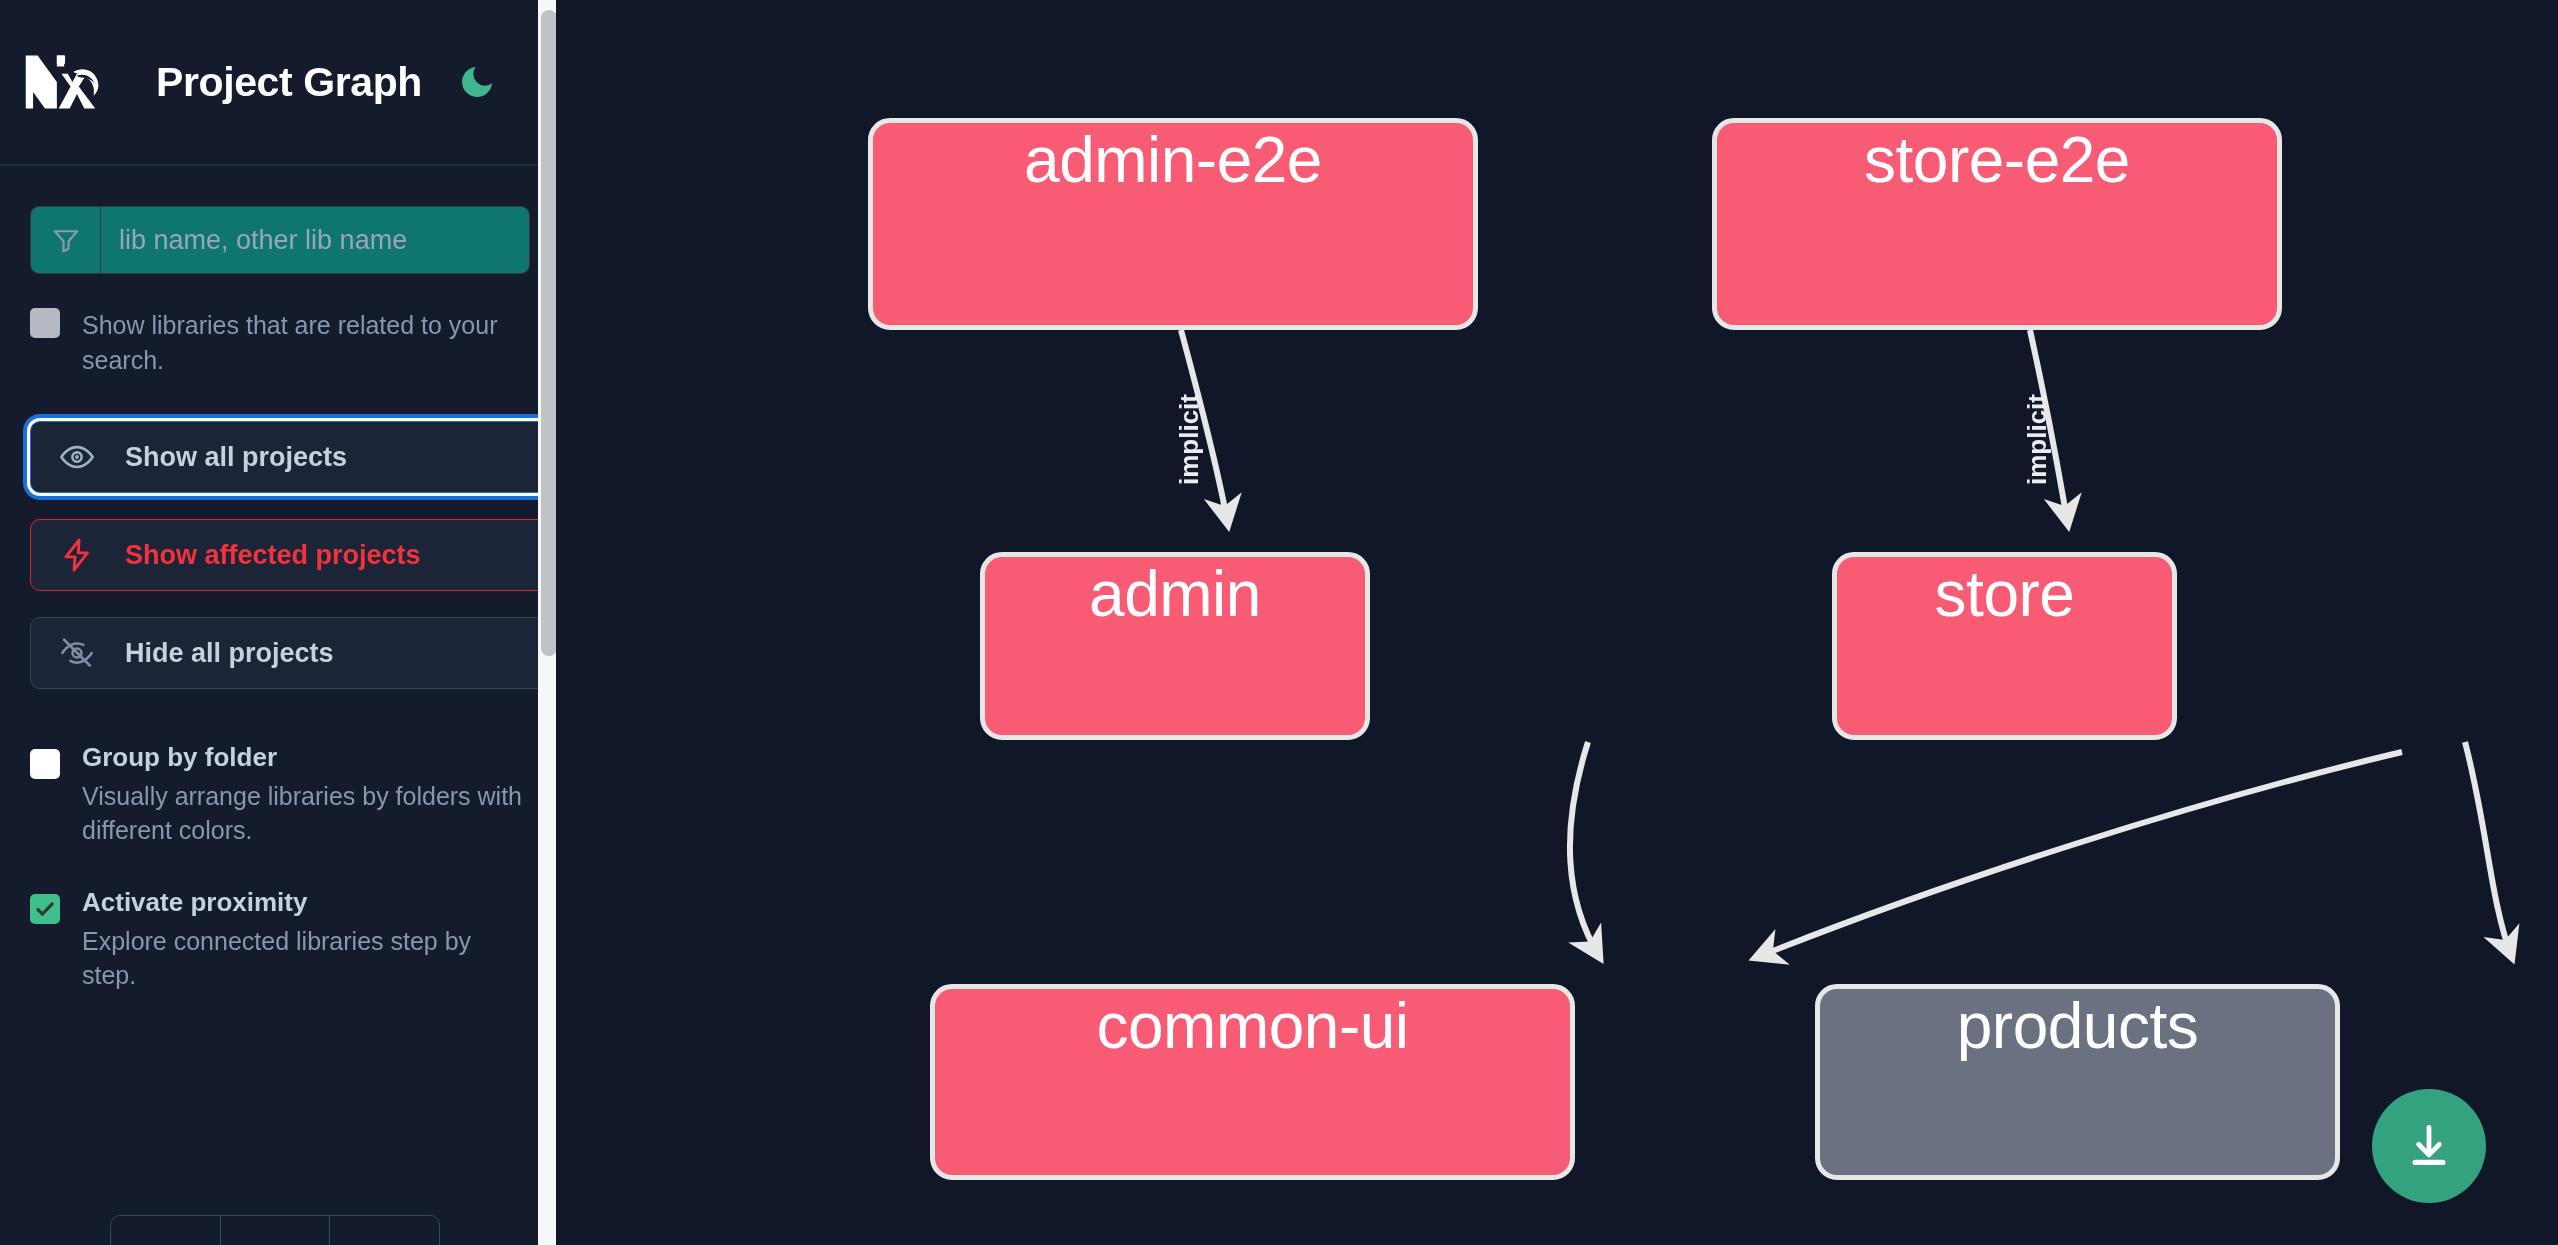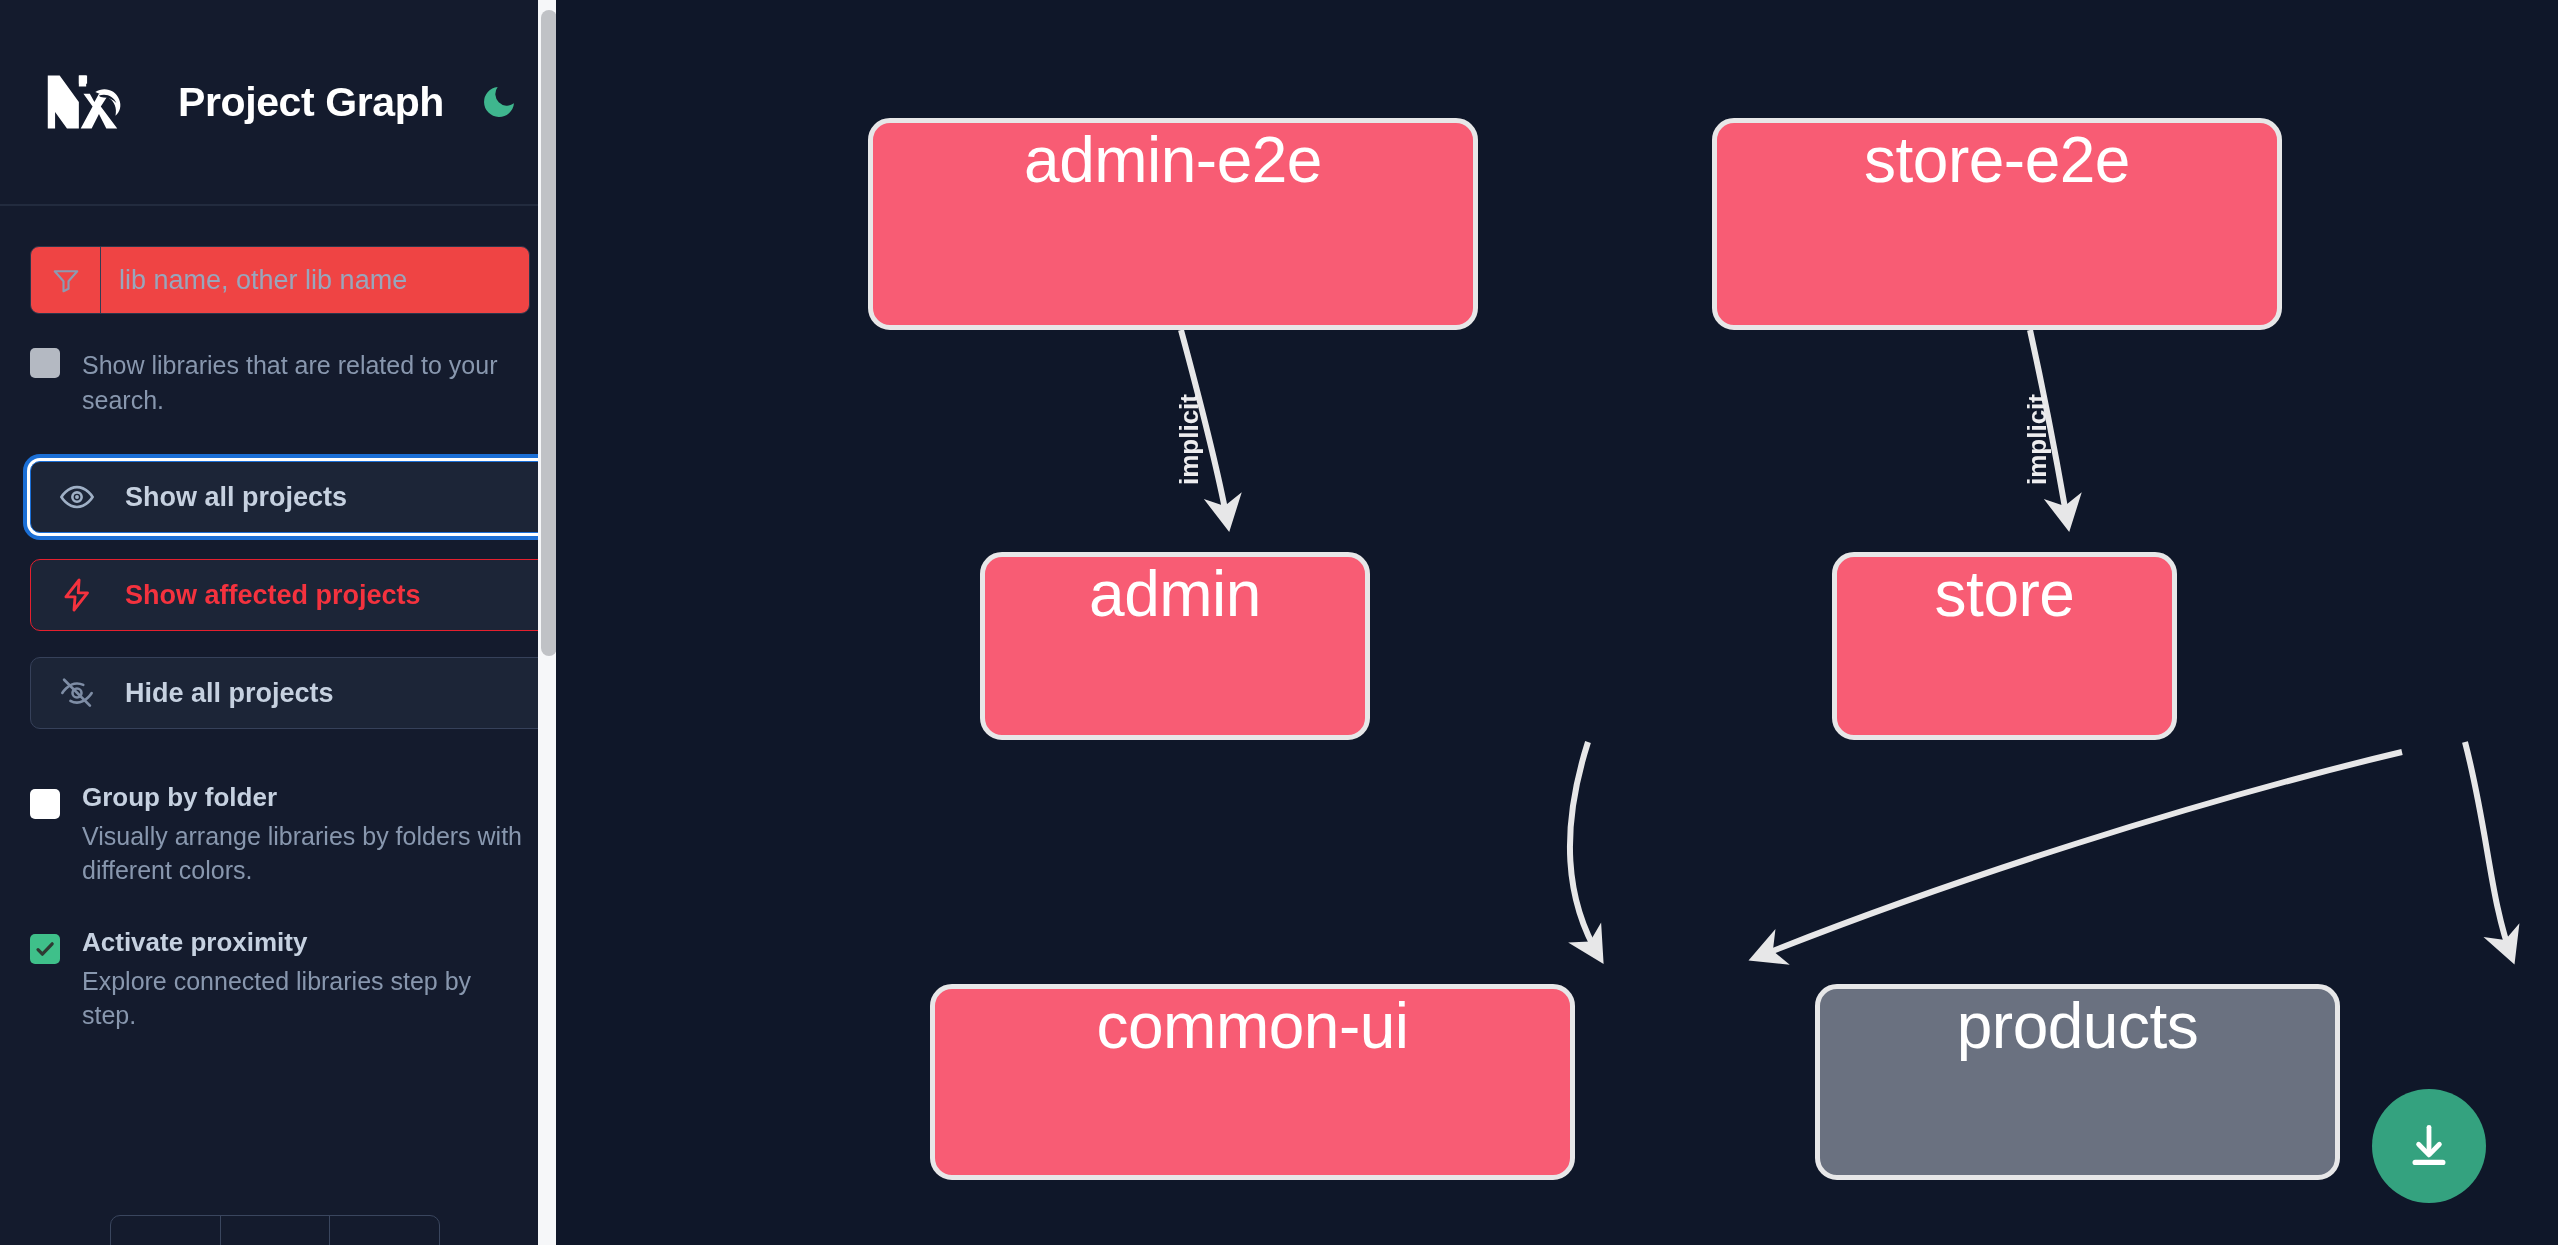--- a/index.html
+++ b/index.html
@@ -15,23 +15,23 @@
   .sidebar {
     position: relative;
     width: 560px; height: 1245px;
     background: #141B2D;
     flex: 0 0 560px;
     overflow: hidden;
   }
   .sidebar-inner { position: absolute; inset: 0; }
 
   .brand-row {
-    height: 206px;
+    height: 166px;
     display: flex; align-items: center;
-    padding-left: 42px;
+    padding-left: 20px;
     border-bottom: 2px solid #222B3E;
   }
   .nx-logo { width: 92px; height: 64px; flex: 0 0 92px; }
   .brand-title {
     color: #FFFFFF;
     font-size: 41px;
     font-weight: 700;
     letter-spacing: -0.4px;
     margin-left: 44px;
     white-space: nowrap;
@@ -51,21 +51,21 @@
   .info-text {
     color: #B6C2D4;
     font-size: 25px;
     margin-left: 20px;
     white-space: nowrap;
   }
 
   .search-wrap {
     margin: 40px 30px 0 30px;
     height: 68px;
-    background: #ef4444;
+    background: #0f766e;
     border: 1px solid #2C364B;
     border-radius: 9px;
     display: flex; align-items: center;
     overflow: hidden;
   }
   .search-icon-box {
     width: 70px; height: 100%;
     display: flex; align-items: center; justify-content: center;
     border-right: 1px solid #323C52;
     flex: 0 0 70px;

